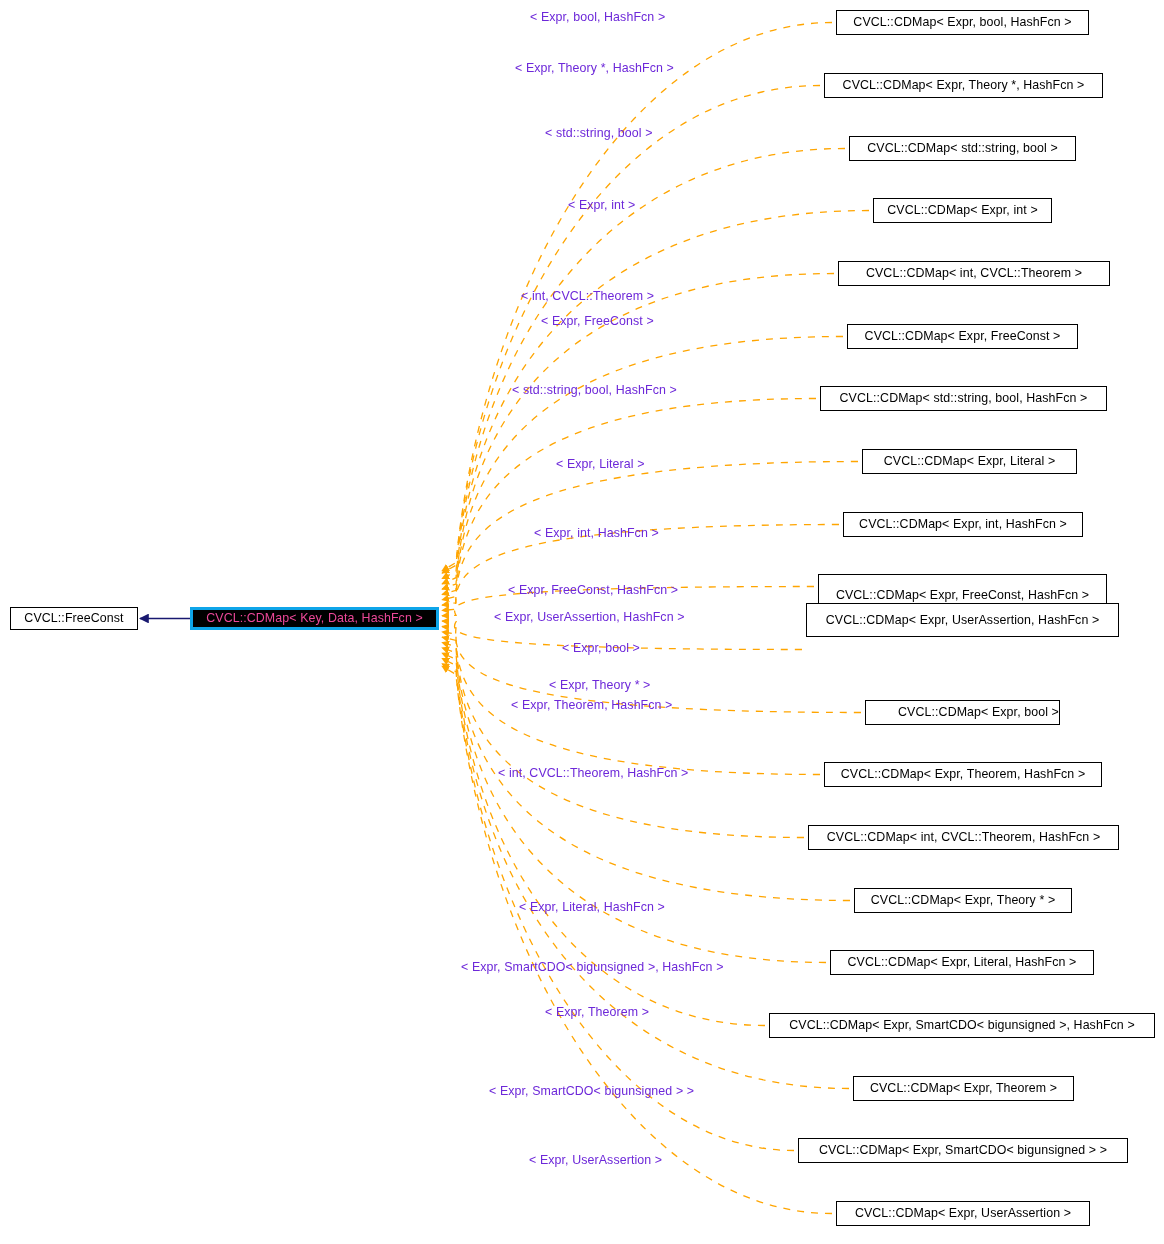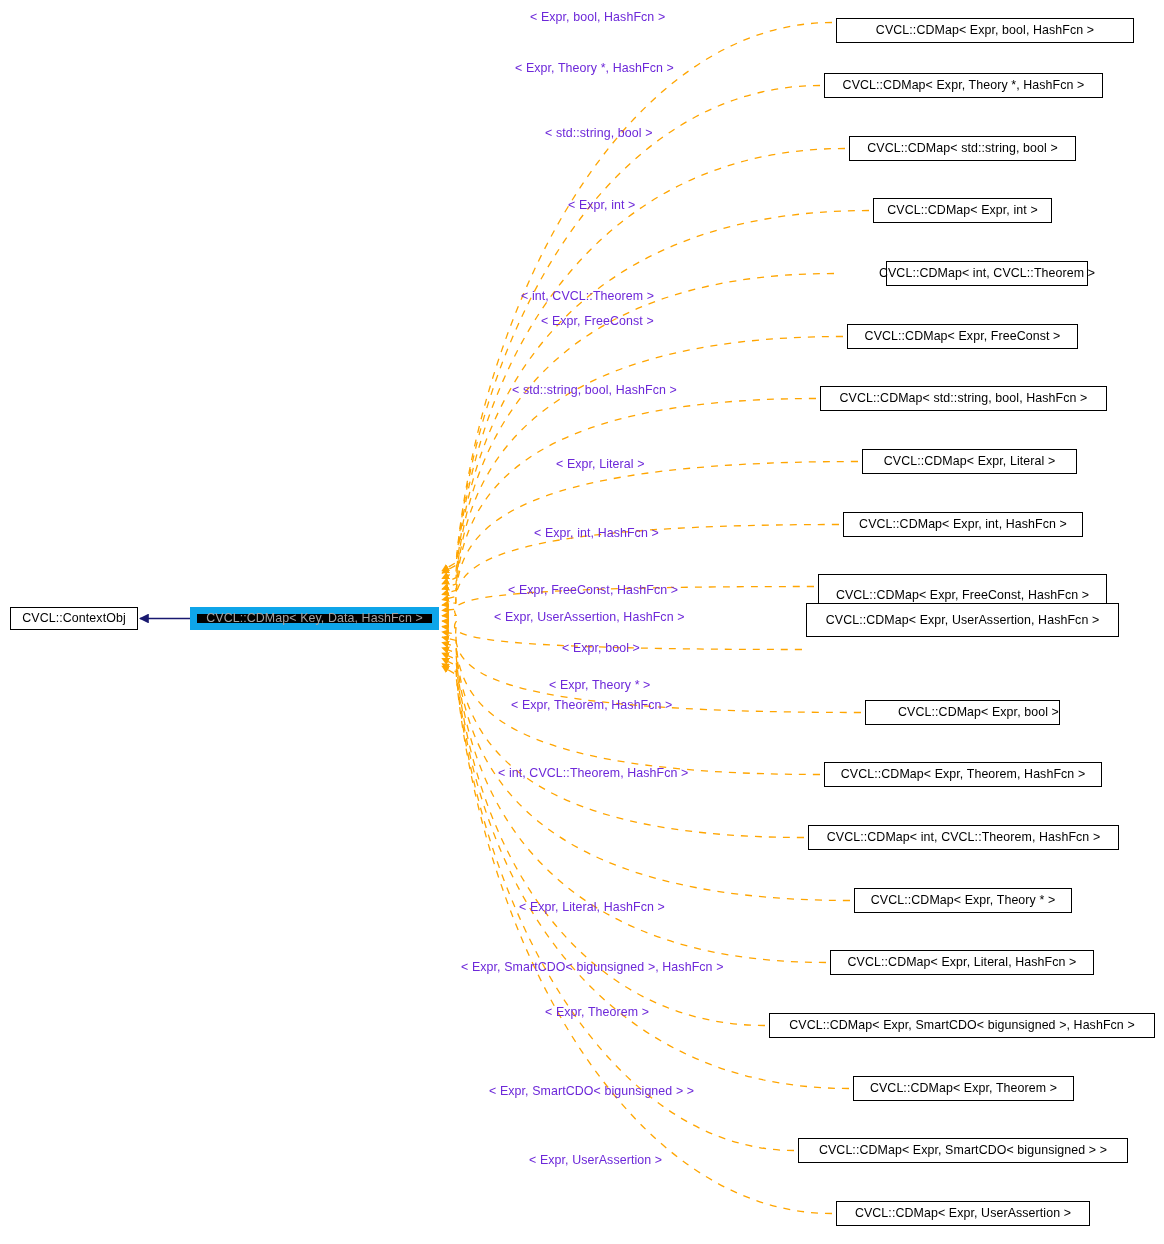--- a/index.html
+++ b/index.html
@@ -33,22 +33,22 @@
     font-size: 12.4px;
     line-height: 1;
     white-space: nowrap;
     display: flex;
     align-items: center;
     justify-content: center;
     letter-spacing: 0.1px;
   }
   .node-box.root {
     background: #000000;
-    color: #a3a3a3;
-    border: 7px solid #0ea5e9;
+    color: #ec4899;
+    border: 3px solid #0ea5e9;
     text-align: right;
   }
   .edge-label {
     position: absolute;
     font-size: 12.4px;
     line-height: 1;
     color: #6d28d9;
     white-space: nowrap;
     background: transparent;
     letter-spacing: 0.1px;
@@ -89,27 +89,27 @@
         <path d="M 850 900.5 C 536.6 900.5, 462.92 773.6, 456 646.7 L 442 642.47" fill="none" stroke="#ffa500" stroke-width="1.3" stroke-dasharray="7,7" marker-end="url(#arrow-template)"></path>
         <path d="M 826 962.5 C 555.2 962.5, 466.64 807.7, 456 652.9 L 442 647.74" fill="none" stroke="#ffa500" stroke-width="1.3" stroke-dasharray="7,7" marker-end="url(#arrow-template)"></path>
         <path d="M 765 1025.5 C 574.1 1025.5, 470.42 842.35, 456 659.2 L 442 653.095" fill="none" stroke="#ffa500" stroke-width="1.3" stroke-dasharray="7,7" marker-end="url(#arrow-template)"></path>
         <path d="M 849 1088.5 C 593 1088.5, 474.2 877, 456 665.5 L 442 658.45" fill="none" stroke="#ffa500" stroke-width="1.3" stroke-dasharray="7,7" marker-end="url(#arrow-template)"></path>
         <path d="M 794 1150.5 C 611.6 1150.5, 477.92 911.1, 456 671.7 L 442 663.72" fill="none" stroke="#ffa500" stroke-width="1.3" stroke-dasharray="7,7" marker-end="url(#arrow-template)"></path>
         <path d="M 832 1213.5 C 630.5 1213.5, 481.7 945.75, 456 674.5 L 442 666.1" fill="none" stroke="#ffa500" stroke-width="1.3" stroke-dasharray="7,7" marker-end="url(#arrow-template)"></path>
       </g>
   </svg>
 
   <div id="nodes-layer">
-    <div class="node-box" id="base-node" style="left: 10px; top: 607px; width: 128px; height: 23px;">CVCL::ContextObj</div>
+    <div class="node-box" id="base-node" style="left: 10px; top: 607px; width: 128px; height: 23px;">CVCL::FreeConst</div>
     <div class="node-box root" id="root-node" style="left: 190px; top: 607px; width: 249px; height: 23px;">CVCL::CDMap&lt; Key, Data, HashFcn &gt;</div>
-  <div class="node-box" style="left: 836px; top: 18px; width: 298px; height: 25px;">CVCL::CDMap&lt; Expr, bool, HashFcn &gt;</div>
+  <div class="node-box" style="left: 836px; top: 10px; width: 253px; height: 25px;">CVCL::CDMap&lt; Expr, bool, HashFcn &gt;</div>
       <div class="node-box" style="left: 824px; top: 73px; width: 279px; height: 25px;">CVCL::CDMap&lt; Expr, Theory *, HashFcn &gt;</div>
       <div class="node-box" style="left: 849px; top: 136px; width: 227px; height: 25px;">CVCL::CDMap&lt; std::string, bool &gt;</div>
       <div class="node-box" style="left: 873px; top: 198px; width: 179px; height: 25px;">CVCL::CDMap&lt; Expr, int &gt;</div>
-      <div class="node-box" style="left: 838px; top: 261px; width: 202px; height: 25px; margin-left: 48px;">CVCL::CDMap&lt; int, CVCL::Theorem &gt;</div>
+      <div class="node-box" style="left: 838px; top: 261px; width: 272px; height: 25px;">CVCL::CDMap&lt; int, CVCL::Theorem &gt;</div>
       <div class="node-box" style="left: 847px; top: 324px; width: 231px; height: 25px;">CVCL::CDMap&lt; Expr, FreeConst &gt;</div>
       <div class="node-box" style="left: 820px; top: 386px; width: 287px; height: 25px;">CVCL::CDMap&lt; std::string, bool, HashFcn &gt;</div>
       <div class="node-box" style="left: 862px; top: 449px; width: 215px; height: 25px;">CVCL::CDMap&lt; Expr, Literal &gt;</div>
       <div class="node-box" style="left: 843px; top: 512px; width: 240px; height: 25px;">CVCL::CDMap&lt; Expr, int, HashFcn &gt;</div>
       <div class="node-box" style="left: 818px; top: 574px; width: 289px; height: 43px;">CVCL::CDMap&lt; Expr, FreeConst, HashFcn &gt;</div>
       <div class="node-box" style="left: 806px; top: 603px; width: 313px; height: 34px;">CVCL::CDMap&lt; Expr, UserAssertion, HashFcn &gt;</div>
       <div class="node-box" style="left: 865px; top: 700px; width: 195px; height: 25px; padding-left: 32px;">CVCL::CDMap&lt; Expr, bool &gt;</div>
       <div class="node-box" style="left: 824px; top: 762px; width: 278px; height: 25px;">CVCL::CDMap&lt; Expr, Theorem, HashFcn &gt;</div>
       <div class="node-box" style="left: 808px; top: 825px; width: 311px; height: 25px;">CVCL::CDMap&lt; int, CVCL::Theorem, HashFcn &gt;</div>
       <div class="node-box" style="left: 854px; top: 888px; width: 218px; height: 25px;">CVCL::CDMap&lt; Expr, Theory * &gt;</div>

